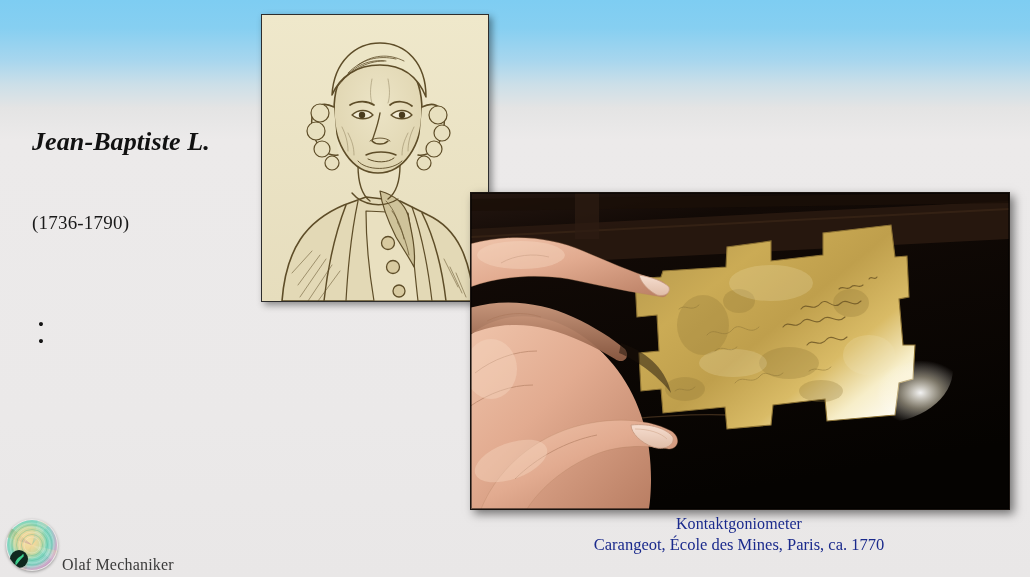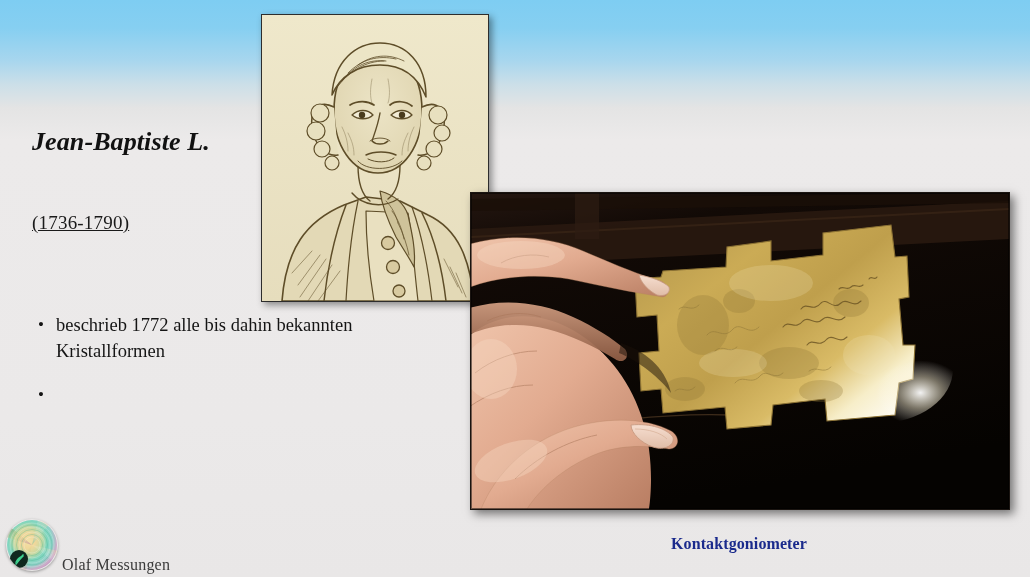--- a/index.html
+++ b/index.html
@@ -25,21 +25,21 @@
   }
 
   
   .headline{
     position:absolute;left:32px;top:124px;width:260px;
     font-size:26px;font-style:italic;font-weight:bold;color:#111;
     line-height:1.36;letter-spacing:.1px;
   }
   .years{
     position:absolute;left:32px;top:212px;
-    font-size:19px;color:#1a1a1a;letter-spacing:.2px;text-decoration:underline;
+    font-size:19px;color:#1a1a1a;letter-spacing:.2px;
   }
   .bullets{
     position:absolute;left:34px;top:312px;width:400px;
   }
   .bullet{
     position:relative;padding-left:22px;margin-bottom:17px;
     font-size:18.5px;line-height:1.43;color:#151515;
   }
   .bullet .dot{
     position:absolute;left:4px;top:1px;font-size:17px;color:#151515;line-height:1.43;
@@ -63,21 +63,21 @@
     box-shadow:4px 4px 9px rgba(0,0,0,.5);
     overflow:hidden;
   }
   .photo-frame svg{display:block;width:100%;height:100%;}
 
   
   .caption{
     position:absolute;left:470px;top:513px;width:538px;text-align:center;
     color:#1a2a8c;line-height:1.33;
   }
-  .caption .ttl{font-size:16px;font-weight:bold;letter-spacing:.1px;margin-top:20px;}
+  .caption .ttl{font-size:16px;font-weight:normal;letter-spacing:.1px;}
   .caption .sub{font-size:16.5px;}
 
   
   .logo{
     position:absolute;left:6px;top:519px;width:52px;height:52px;
     border-radius:50%;overflow:hidden;
     box-shadow:0 1px 3px rgba(0,0,0,.35);
   }
   .logo svg{display:block;width:100%;height:100%;}
   .author{
@@ -91,21 +91,20 @@
 <div class="slide">
 
   <div class="headline">
     <div>Jean-Baptiste L.</div>
   </div>
   <div class="years">(1736-1790)</div>
 
   <div class="bullets">
     <div class="bullet">
       <span class="dot">•</span>
-      <span>beschrieb 1772 alle bis dahin bekannten Kristallformen</span>
     </div>
     <div class="bullet">
       <span class="dot">•</span>
     </div>
   </div>
 
   <div class="portrait-frame">
     <svg viewBox="0 0 226 286" preserveAspectRatio="xMidYMid slice">
       <defs>
         <linearGradient id="pg" x1="0" y1="0" x2="0" y2="1">
@@ -343,20 +342,21 @@
         <path d="M150 150 C180 160 196 180 200 200 C190 186 168 168 148 160 Z" fill="#1a0f08" opacity="0.5"></path>
       </g>
 
       <rect width="538" height="316" fill="none"></rect>
       <path d="M0 0 L538 0 L538 316 L0 316 Z" fill="none" stroke="#000" stroke-width="2" opacity="0.5"></path>
     </svg>
   </div>
 
   <div class="caption">
     <div class="ttl">Kontaktgoniometer</div>
+    <div class="sub">Carangeot, École des Mines, Paris, ca. 1770</div>
   </div>
 
   <div class="logo">
     <svg viewBox="0 0 52 52">
       <defs>
         <radialGradient id="iris" cx="0.42" cy="0.42" r="0.66">
           <stop offset="0" stop-color="#f3e2a8"></stop>
           <stop offset="0.22" stop-color="#f0d79a"></stop>
           <stop offset="0.42" stop-color="#c9d9a2"></stop>
           <stop offset="0.58" stop-color="#7fd6bd"></stop>
@@ -392,15 +392,15 @@
         <circle cx="26" cy="26" r="10.5"></circle>
           <circle cx="26" cy="26" r="15.5"></circle>
         <circle cx="26" cy="26" r="20"></circle>
       </g>
 
       <circle cx="13" cy="40" r="9" fill="#10281f"></circle>
       <path d="M9 44 C11 38 16 36 18 37 C15 40 12 43 9 44 Z" fill="#3fd08f"></path>
       <path d="M17 36 L10 45" stroke="#3fd08f" stroke-width="1.6" fill="none" stroke-linecap="round"></path>
     </svg>
   </div>
-  <div class="author">Olaf Messungen</div>
+  <div class="author">Olaf Mechaniker</div>
 
 </div>
 
 </body></html>

